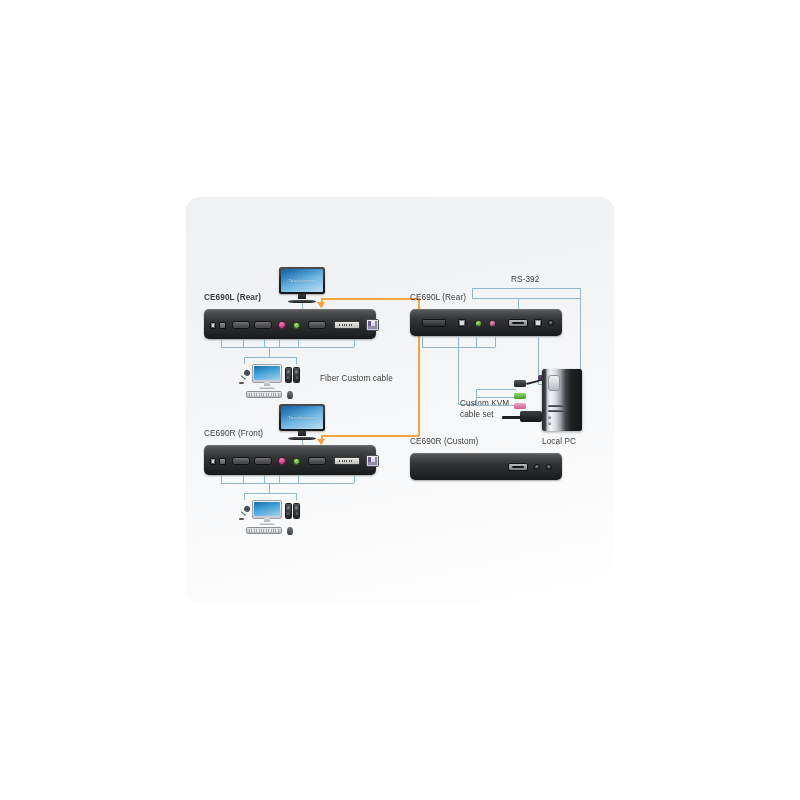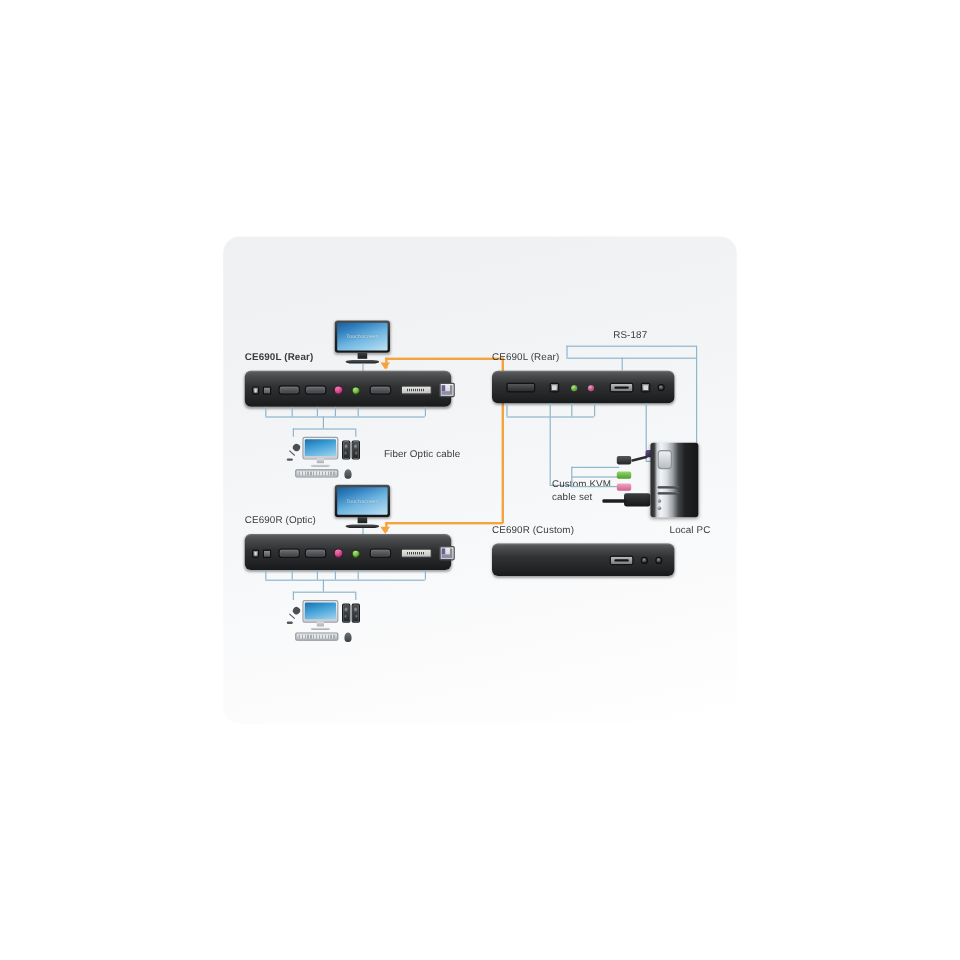--- a/index.html
+++ b/index.html
@@ -346,34 +346,34 @@
       </div>
     <div class="mouse" style="left:101px; top:194px; width:6px; height:8px;"></div>
 
     <div class="fb h" style="left:135px; top:101px; width:98px;"></div>
     <div class="fb v" style="left:135px; top:101px; height:9px;"></div>
     <div class="arrow-dn" style="left:131px; top:105px;"></div>
     <div class="fb v" style="left:232px; top:101px; height:138px;"></div>
     <div class="fb h" style="left:135px; top:238px; width:98px;"></div>
     <div class="fb v" style="left:135px; top:238px; height:8px;"></div>
     <div class="arrow-dn" style="left:131px; top:242px;"></div>
-    <div class="lbl" style="left:134px; top:177px;">Fiber Optic cable</div>
+    <div class="lbl" style="left:134px; top:177px;">Fiber Custom cable</div>
 
     <div class="mon" style="left:93px; top:207px; width:46px; height:36px;">
       <div class="bez">
         <div class="scr">
           <div class="scrtxt">Touchscreen</div>
         </div>
       </div>
       <div class="neck"></div>
         <div class="base"></div>
     </div>
     <div class="ln v" style="left:116px; top:243px; height:17px;"></div>
 
-    <div class="lbl" style="left:18px; top:232px;">CE690R (Optic)</div>
+    <div class="lbl" style="left:18px; top:232px;">CE690R (Front)</div>
 
     <div class="device" style="left:18px; top:248px; width:172px; height:30px;">
       <div class="port p-sq" style="left:6px;  top:13px; width:6px;  height:7px;">
           <i></i>
         </div>
       <div class="port p-usbA" style="left:15px; top:13px; width:7px;  height:7px;"></div>
       <div class="port p-rj" style="left:28px; top:12px; width:18px; height:8px;"></div>
       <div class="port p-rj" style="left:50px; top:12px; width:18px; height:8px;"></div>
       <div class="port p-audio mic" style="left:74px; top:12px; width:8px; height:8px;"></div>
       <div class="port p-audio spk" style="left:89px; top:13px; width:7px; height:7px;"></div>
@@ -432,21 +432,21 @@
       <div class="port p-led pnk" style="left:80px; top:12px; width:5px; height:5px;"></div>
       <div class="port p-db9" style="left:98px; top:10px; width:20px; height:8px;">
           <i></i>
         </div>
       <div class="port p-sq" style="left:124px; top:10px; width:8px; height:8px;">
           <i></i>
         </div>
       <div class="port p-pwr" style="left:138px; top:11px; width:6px; height:6px;"></div>
     </div>
 
-    <div class="lbl" style="left:325px; top:78px;">RS-187</div>
+    <div class="lbl" style="left:325px; top:78px;">RS-392</div>
     <div class="ln v" style="left:332px; top:101px; height:11px;"></div>
     <div class="ln h" style="left:286px; top:101px; width:108px;"></div>
     <div class="ln v" style="left:286px; top:91px; height:10px;"></div>
     <div class="ln h" style="left:286px; top:91px; width:108px;"></div>
     <div class="ln v" style="left:394px; top:91px; height:100px;"></div>
 
     <div class="ln h" style="left:236px; top:150px; width:73px;"></div>
     <div class="ln v" style="left:236px; top:139px; height:11px;"></div>
     <div class="ln v" style="left:272px; top:139px; height:11px;"></div>
     <div class="ln v" style="left:290px; top:139px; height:11px;"></div>
@@ -475,21 +475,21 @@
     <div class="cbl" style="left:316px; top:219px; width:20px; background:#1c1e20; height:3px;"></div>
 
     <div class="tower" style="left:356px; top:172px; width:40px; height:62px;">
       <div class="body"></div>
       <div class="panel2"></div>
       <div class="slot" style="top:58%;"></div>
       <div class="slot" style="top:66%;"></div>
       <div class="btn2" style="top:76%;"></div>
       <div class="btn2" style="top:85%;"></div>
     </div>
-    <div class="lbl" style="left:356px; top:240px; width:50px; text-align:right;">Local PC</div>
+    <div class="lbl" style="left:356px; top:240px; width:50px; text-align:left;">Local PC</div>
 
     <div class="lbl" style="left:224px; top:240px;">CE690R (Custom)</div>
 
     <div class="device" style="left:224px; top:256px; width:152px; height:27px;">
       <div class="port p-db9" style="left:98px; top:10px; width:20px; height:8px;">
           <i></i>
         </div>
       <div class="port p-pwr" style="left:124px; top:11px; width:6px; height:6px;"></div>
       <div class="port p-pwr" style="left:136px; top:11px; width:6px; height:6px;"></div>
     </div>

